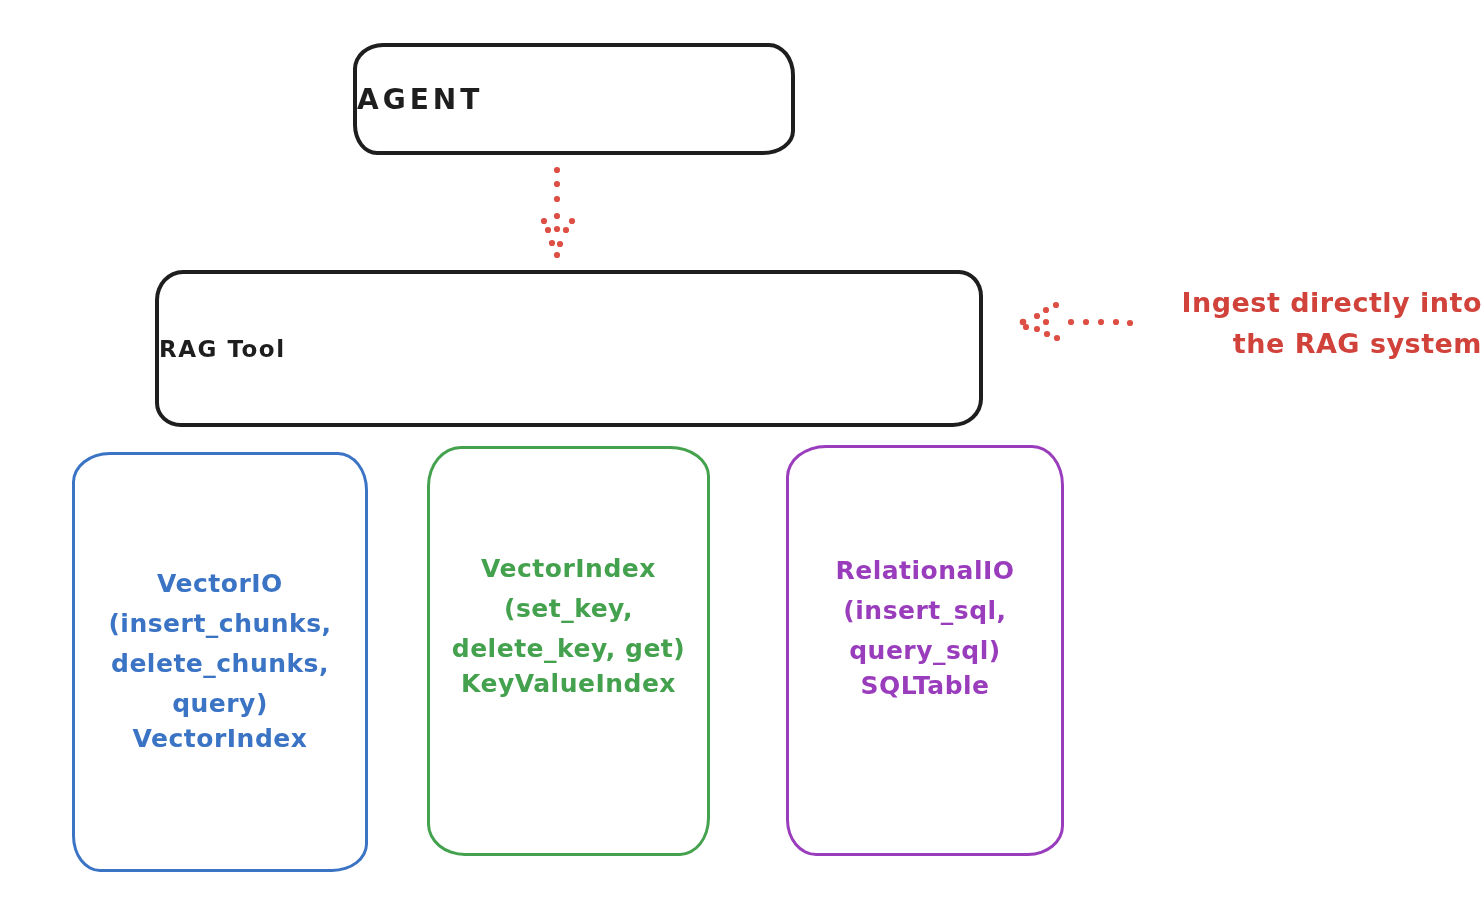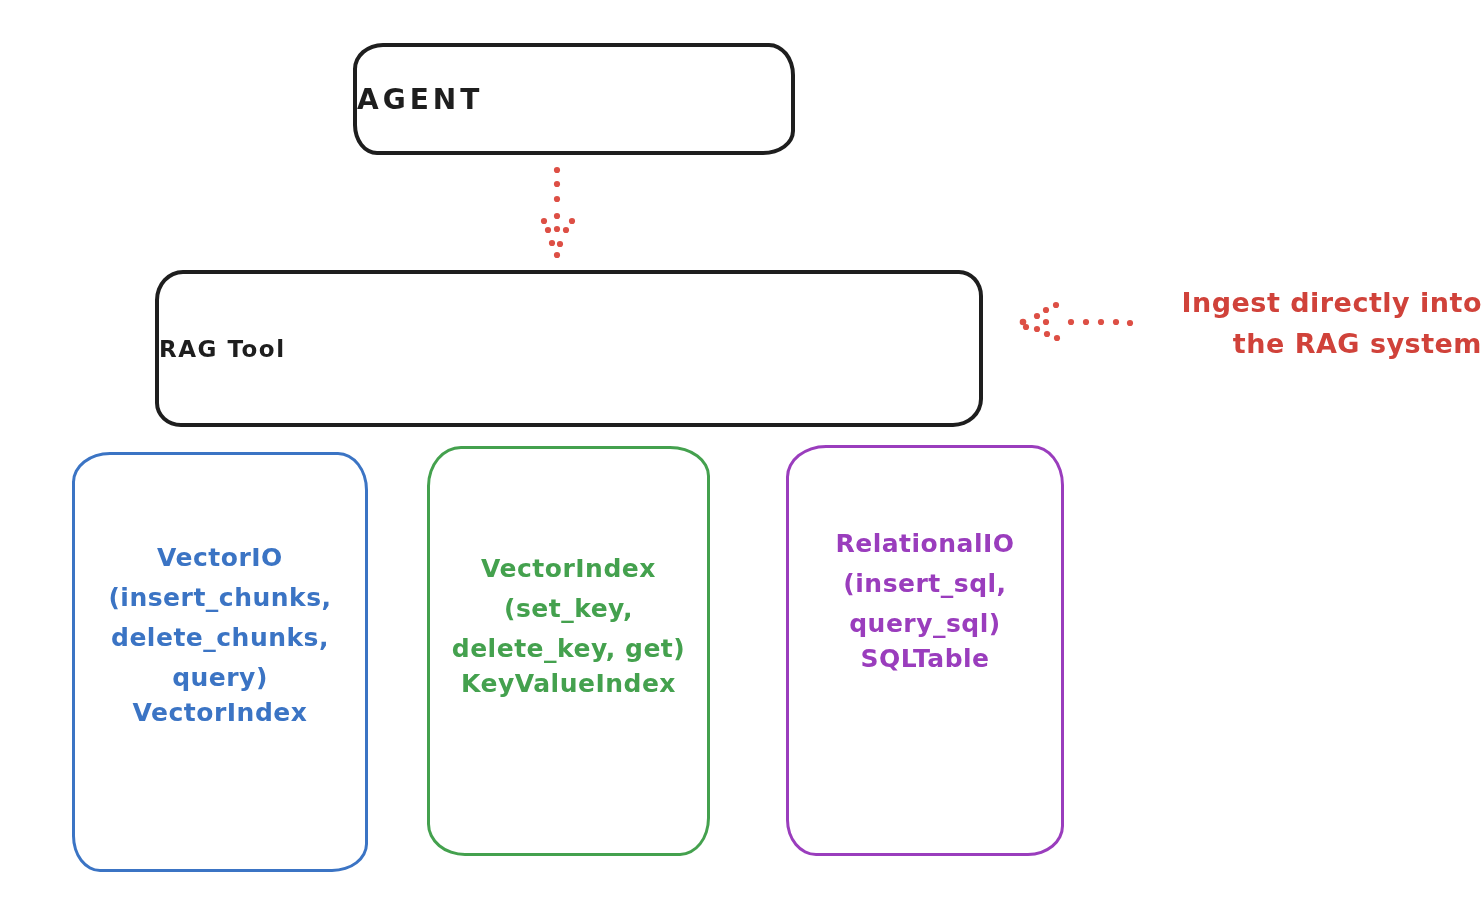--- a/index.html
+++ b/index.html
@@ -60,37 +60,37 @@
   .io-index {
     font-size: 25px;
     letter-spacing: 0.5px;
   }
   .io-vector {
     left: 72px; top: 452px;
     width: 296px; height: 420px;
     border-color: #3b74c4;
     color: #3b74c4;
     border-radius: 38px 30px 36px 28px / 30px 38px 28px 36px;
-    padding-top: 83px;
+    padding-top: 109px;
   }
   .io-keyvalue {
     left: 427px; top: 446px;
     width: 283px; height: 410px;
     border-color: #44a14e;
     color: #44a14e;
     border-radius: 34px 40px 30px 38px / 40px 30px 38px 32px;
     padding-top: 100px;
   }
   .io-relational {
     left: 786px; top: 445px;
     width: 278px; height: 411px;
     border-color: #9a3dbd;
     color: #9a3dbd;
     border-radius: 40px 32px 36px 30px / 32px 40px 30px 36px;
-    padding-top: 76px;
+    padding-top: 103px;
   }
 
   
   .annotation {
     position: absolute;
     left: 1138px; top: 282px;
     width: 344px;
     text-align: right;
     color: #d0423a;
     font-size: 27px;

